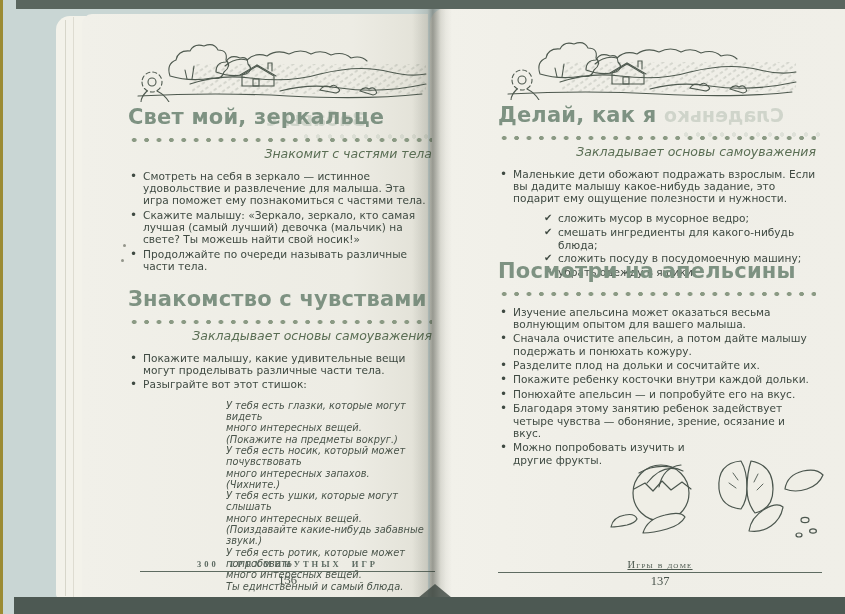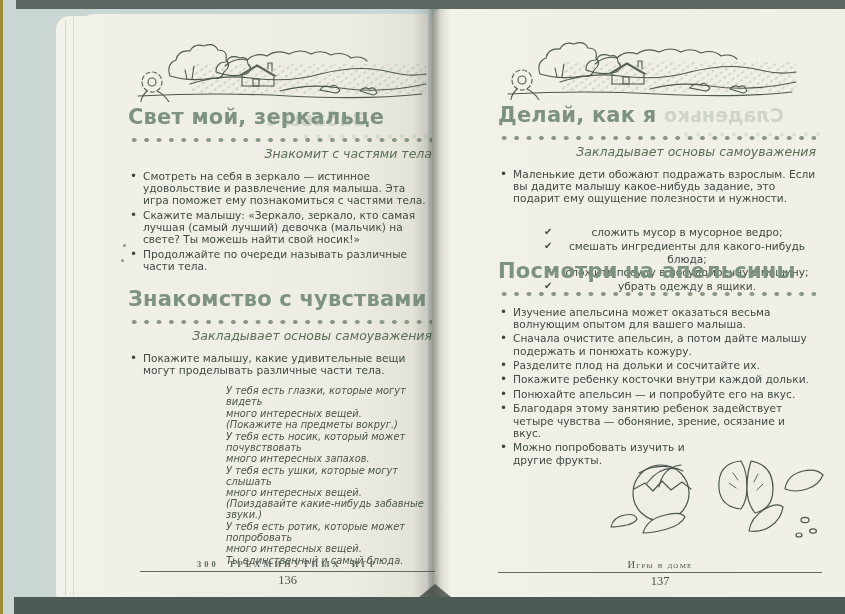--- a/index.html
+++ b/index.html
@@ -30,32 +30,32 @@
             clip-path:polygon(0 100%,50% 0,100% 100%);opacity:.8;}
 
   
   .h-title{font:bold 21px/1.12 "DejaVu Sans",sans-serif;color:#7e9282;letter-spacing:.2px;}
   .dots{height:6px;margin:7px 0 3px;background-image:radial-gradient(circle,#8b9a84 0 2.1px,transparent 2.5px);
         background-size:12.4px 6px;background-repeat:repeat-x;background-position:left center;}
   .subtitle{font:italic 12.5px/1.2 "DejaVu Sans",sans-serif;color:#5a6e54;text-align:right;margin-top:2px;}
   .bullets{list-style:none;margin:9px 0 0;padding:0;font:10.6px/1.17 "DejaVu Sans",sans-serif;color:#3f4a42;}
   .bullets li{padding-left:15px;position:relative;margin-bottom:2px;}
   .bullets li::before{content:"\2022";position:absolute;left:2px;top:-1px;font-size:12px;color:#3f4a42;}
-  .checklist{list-style:none;margin:21px 0 0;padding:0 0 0 46px;font:10.6px/1.22 "DejaVu Sans",sans-serif;color:#3f4a42;text-align:center;}
+  .checklist{list-style:none;margin:7px 0 0;padding:0 0 0 46px;font:10.6px/1.22 "DejaVu Sans",sans-serif;color:#3f4a42;}
   .checklist li{padding-left:14px;position:relative;margin-bottom:1px;}
   .checklist li::before{content:"\2714";position:absolute;left:0;top:0;font-size:10px;color:#3f4a42;}
   .poem{margin:10px 0 0 98px;font:italic 9.8px/1.12 "DejaVu Sans",sans-serif;color:#49544a;}
   .poem div{margin-bottom:.5px;}
   .narrow{max-width:205px;}
 
   .footer{z-index:3;margin-top:16px;}
   .footer-title-left{font:bold 8.5px "Liberation Serif",serif;letter-spacing:3px;word-spacing:5px;
                      color:#5b6960;text-align:center;}
   .footer-title-right{font:10.5px "Liberation Serif",serif;font-variant:small-caps;letter-spacing:1.2px;
-                      color:#4c584e;text-align:center;}
+                      color:#4c584e;text-align:center;text-decoration:underline;}
   .footer-rule{border-top:1px solid #5e6b61;margin-top:2px;}
   .page-num{font:12.5px "Liberation Serif",serif;color:#47524a;text-align:center;margin-top:1px;}
 
   .ghost{transform:scaleX(-1);color:rgba(125,148,130,.28);font:bold 19px "DejaVu Sans",sans-serif;
          white-space:nowrap;filter:blur(.4px);z-index:3;}
   .ghost-dots{height:5px;opacity:.16;background-image:radial-gradient(circle,#7d9482 0 2px,transparent 2.4px);
               background-size:12px 5px;background-repeat:repeat-x;z-index:3;}
   .speck{width:3px;height:3px;border-radius:50%;background:#6b6f62;opacity:.7;z-index:3;}
 
   .col{z-index:3;}
@@ -118,27 +118,29 @@
     <li>Продолжайте по очереди называть различные части тела.</li>
   </ul>
 </div>
 
 <div class="abs col" style="left:128px;top:288px;width:304px;">
   <div class="h-title">Знакомство с чувствами</div>
   <div class="dots"></div>
   <div class="subtitle">Закладывает основы самоуважения</div>
   <ul class="bullets">
     <li>Покажите малышу, какие удивительные вещи могут проделывать различные части тела.</li>
+    <li>Разыграйте вот этот стишок:</li>
   </ul>
   <div class="poem">
     <div>У тебя есть глазки, которые могут видеть</div>
     <div>много интересных вещей.</div>
     <div>(Покажите на предметы вокруг.)</div>
     <div>У тебя есть носик, который может почувствовать</div>
     <div>много интересных запахов.</div>
+    <div>(Чихните.)</div>
     <div>У тебя есть ушки, которые могут слышать</div>
     <div>много интересных вещей.</div>
     <div>(Поиздавайте какие-нибудь забавные звуки.)</div>
     <div>У тебя есть ротик, которые может попробовать</div>
     <div>много интересных вещей.</div>
     <div>Ты единственный и самый блюда.</div>
   </div>
 </div>
 
 <div class="abs footer" style="left:140px;top:543px;width:295px;">

